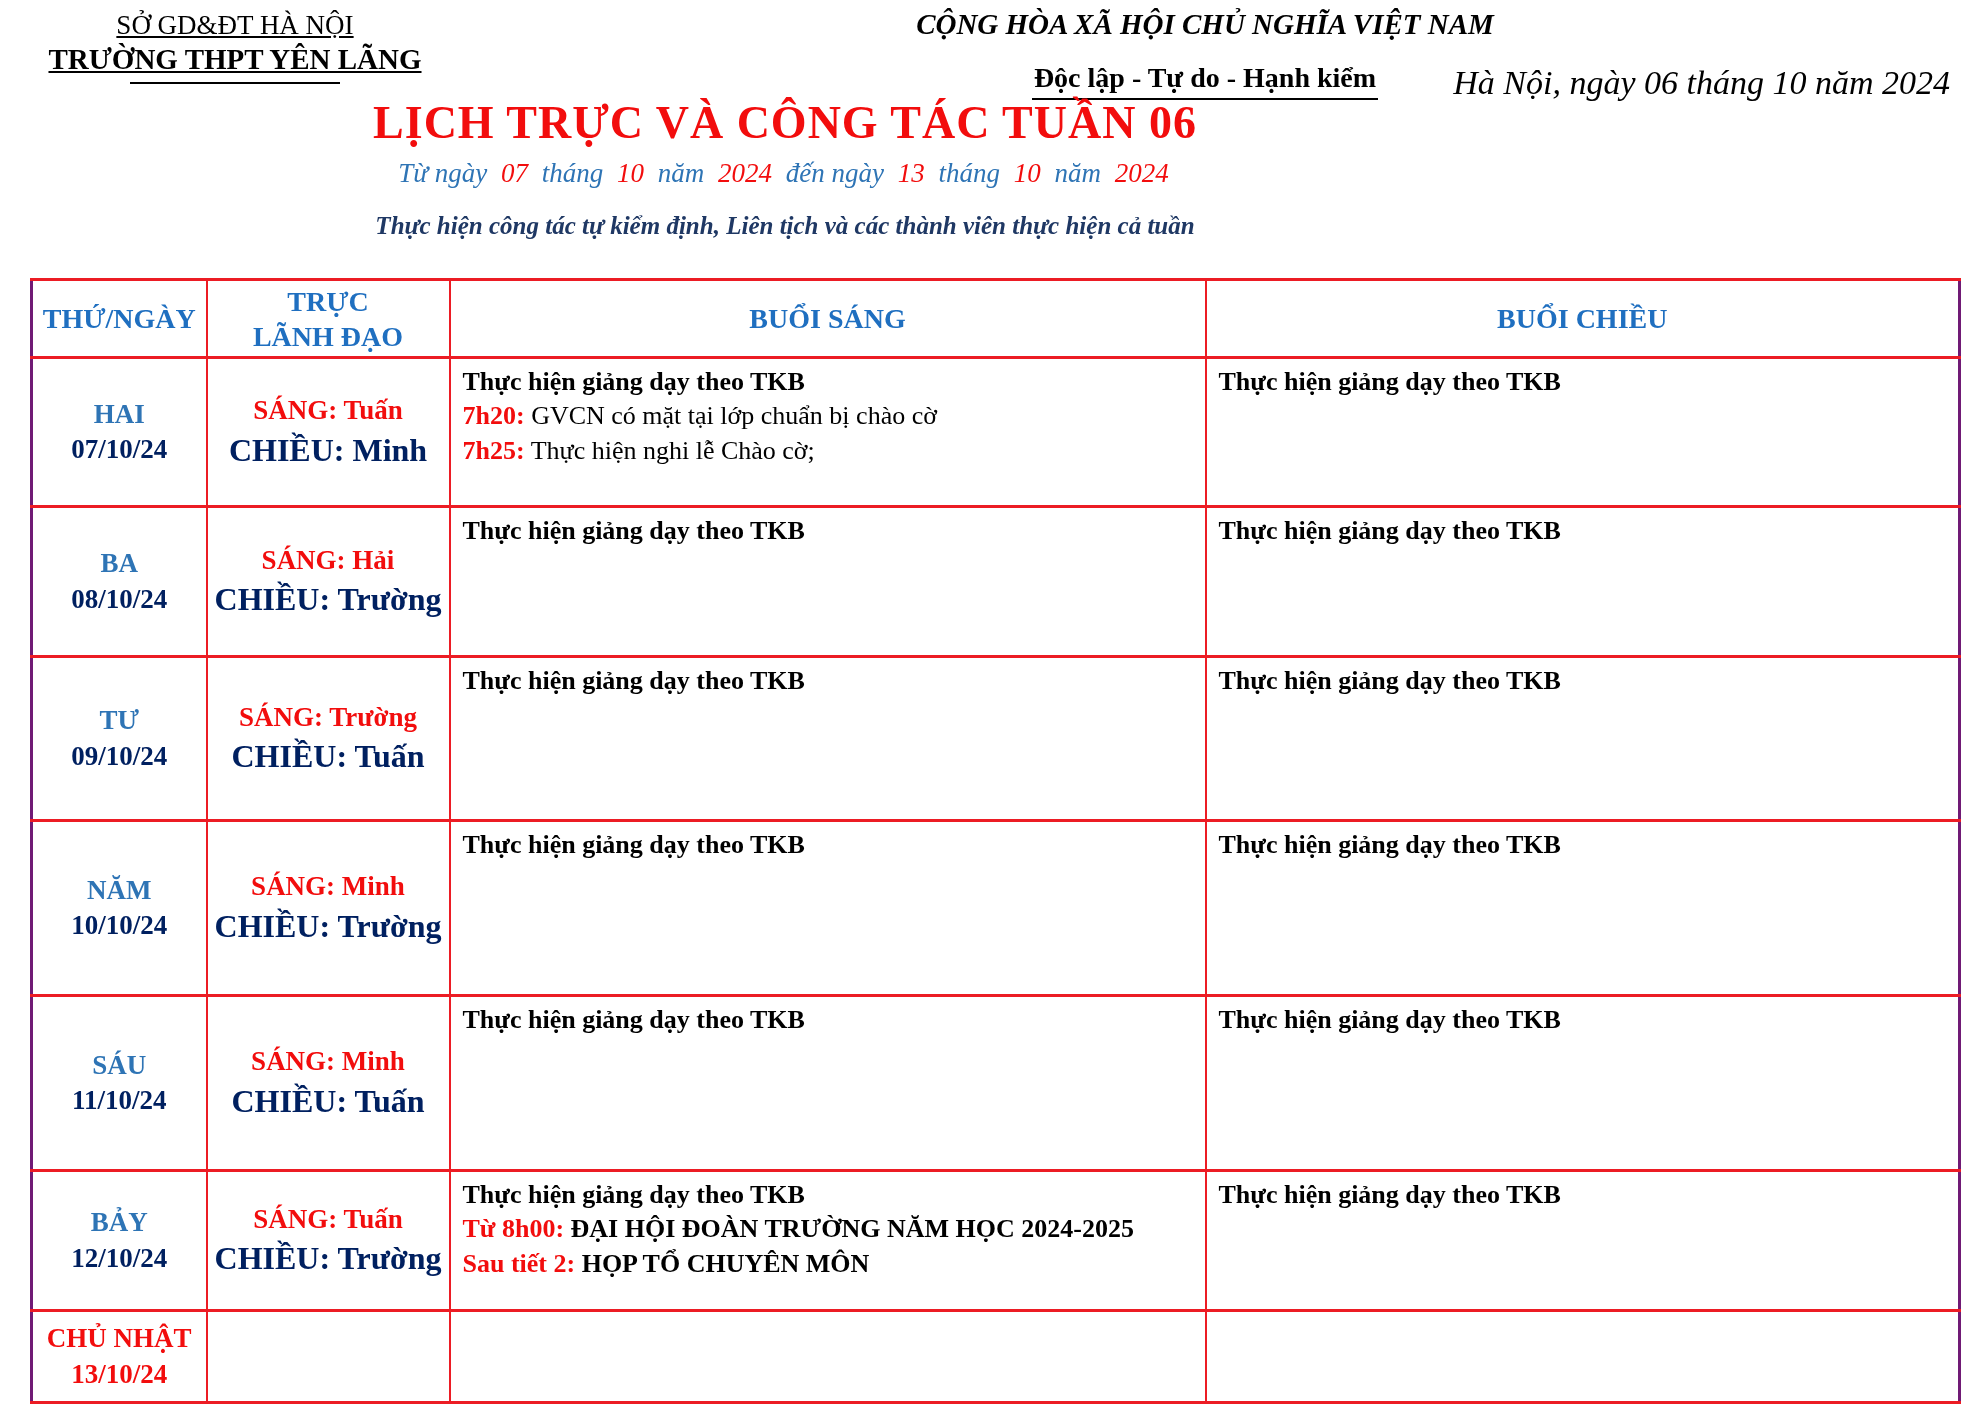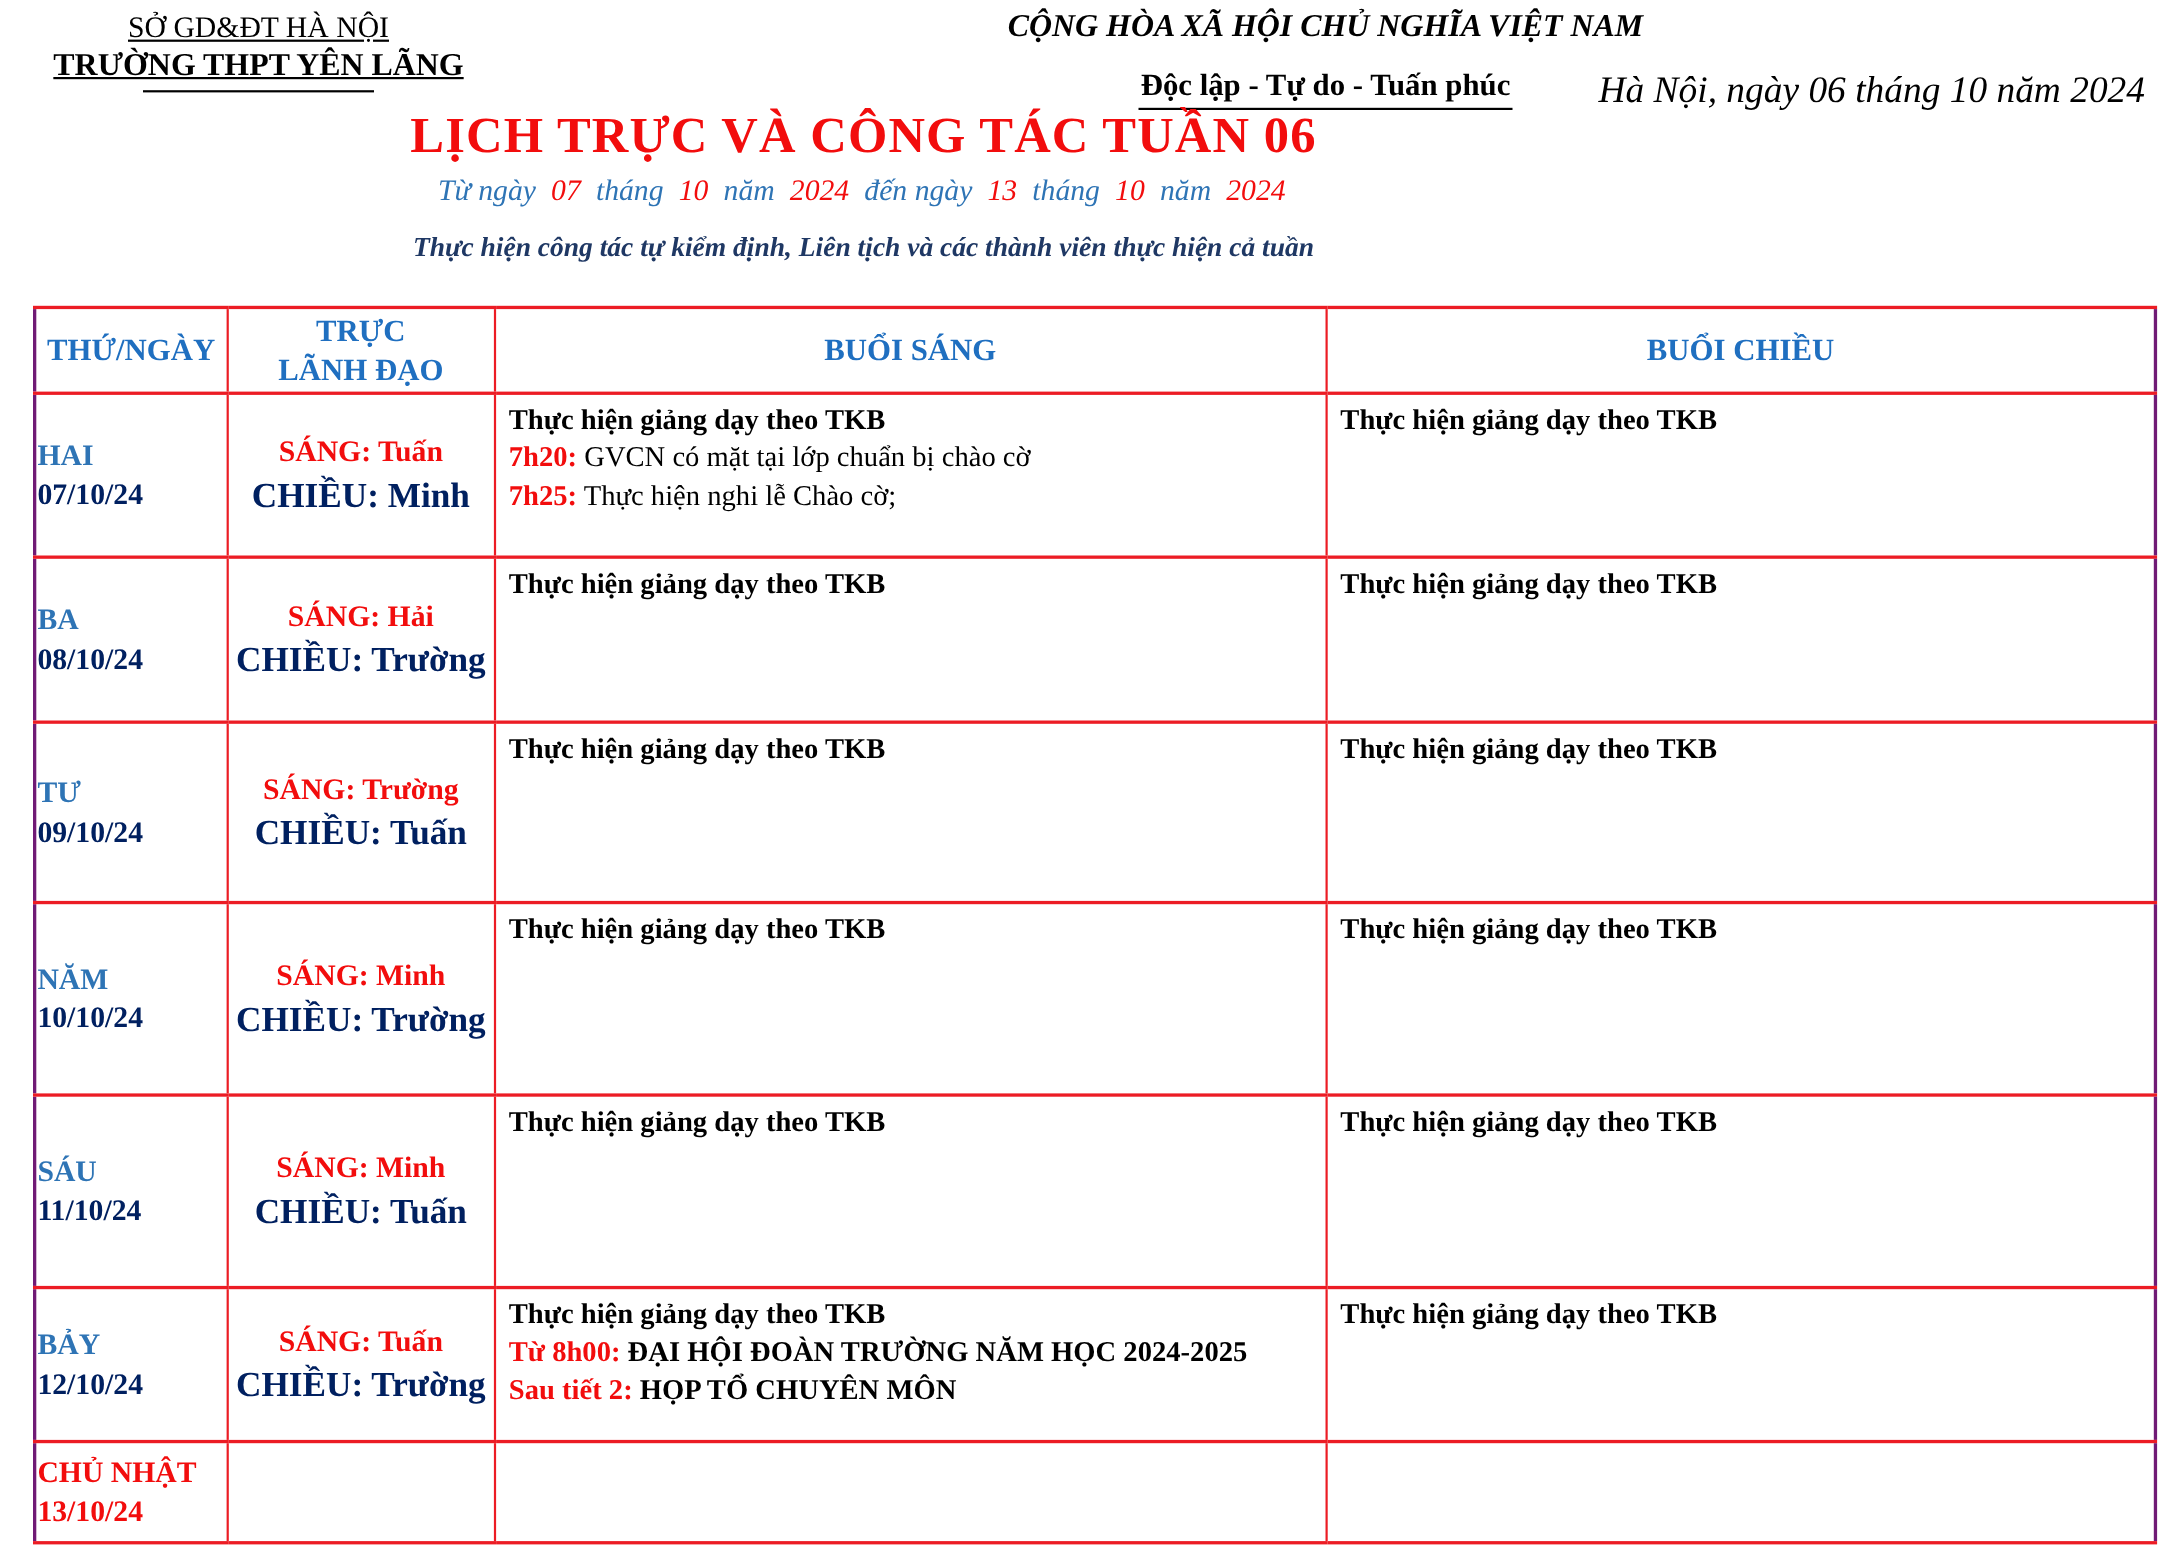--- a/index.html
+++ b/index.html
@@ -37,21 +37,21 @@
         border-top:3px solid #ec1c24;border-bottom:3px solid #ec1c24;
         overflow:hidden;}
   col.c1{width:175px}col.c2{width:243px}col.c3{width:756px}col.c4{width:754px}
 
   tr.hrow{height:78px}
   tr.r0{height:149px}tr.r1{height:150px}tr.r2{height:164px}tr.r3{height:175px}
   tr.r4{height:175px}tr.r5{height:140px}tr.r6{height:92px}
 
   td.hcell{text-align:center;vertical-align:middle;
            font-size:28px;font-weight:bold;color:#1f6fc0;line-height:1.25;}
-  td.c-day{vertical-align:middle;line-height:1.3;}
+  td.c-day{text-align:center;vertical-align:middle;line-height:1.3;}
   .day{font-size:27px;font-weight:bold;color:#2e74b5;}
   .date{font-size:27px;font-weight:bold;color:#002060;}
   tr.sunday .day,tr.sunday .date{color:#f20d0d;}
   td.c-duty{text-align:center;vertical-align:middle;line-height:1.35;}
   .duty-m{font-size:27px;font-weight:bold;color:#f20d0d;}
   .duty-a{font-size:32px;font-weight:bold;color:#002060;}
   td.c-session{vertical-align:top;padding:6px 10px 0 12px;line-height:1.32;}
   .cell-title{font-size:26px;font-weight:bold;color:#000;}
   .cell-line{font-size:26px;color:#000;}
   .pfx{color:#f20d0d;font-weight:bold;}
@@ -61,21 +61,21 @@
 <body>
 
 <div class="hdr-left">
   <div class="l1">SỞ GD&amp;ĐT HÀ NỘI</div>
   <div class="l2">TRƯỜNG THPT YÊN LÃNG</div>
   <div class="rule"></div>
 </div>
 
 <div class="hdr-right">
   <div class="l1">CỘNG HÒA XÃ HỘI CHỦ NGHĨA VIỆT NAM</div><br>
-  <div class="l2">Độc lập - Tự do - Tuấn phúc</div>
+  <div class="l2">Độc lập - Tự do - Hạnh kiểm</div>
 </div>
 
 <div class="dateline">Hà Nội, ngày 06 tháng 10 năm 2024</div>
 
 <div class="title">LỊCH TRỰC VÀ CÔNG TÁC TUẦN 06</div>
 
 <div class="subtitle">
   <span class="w">Từ ngày</span>
   <span class="n">07</span>
   <span class="w">tháng</span>

